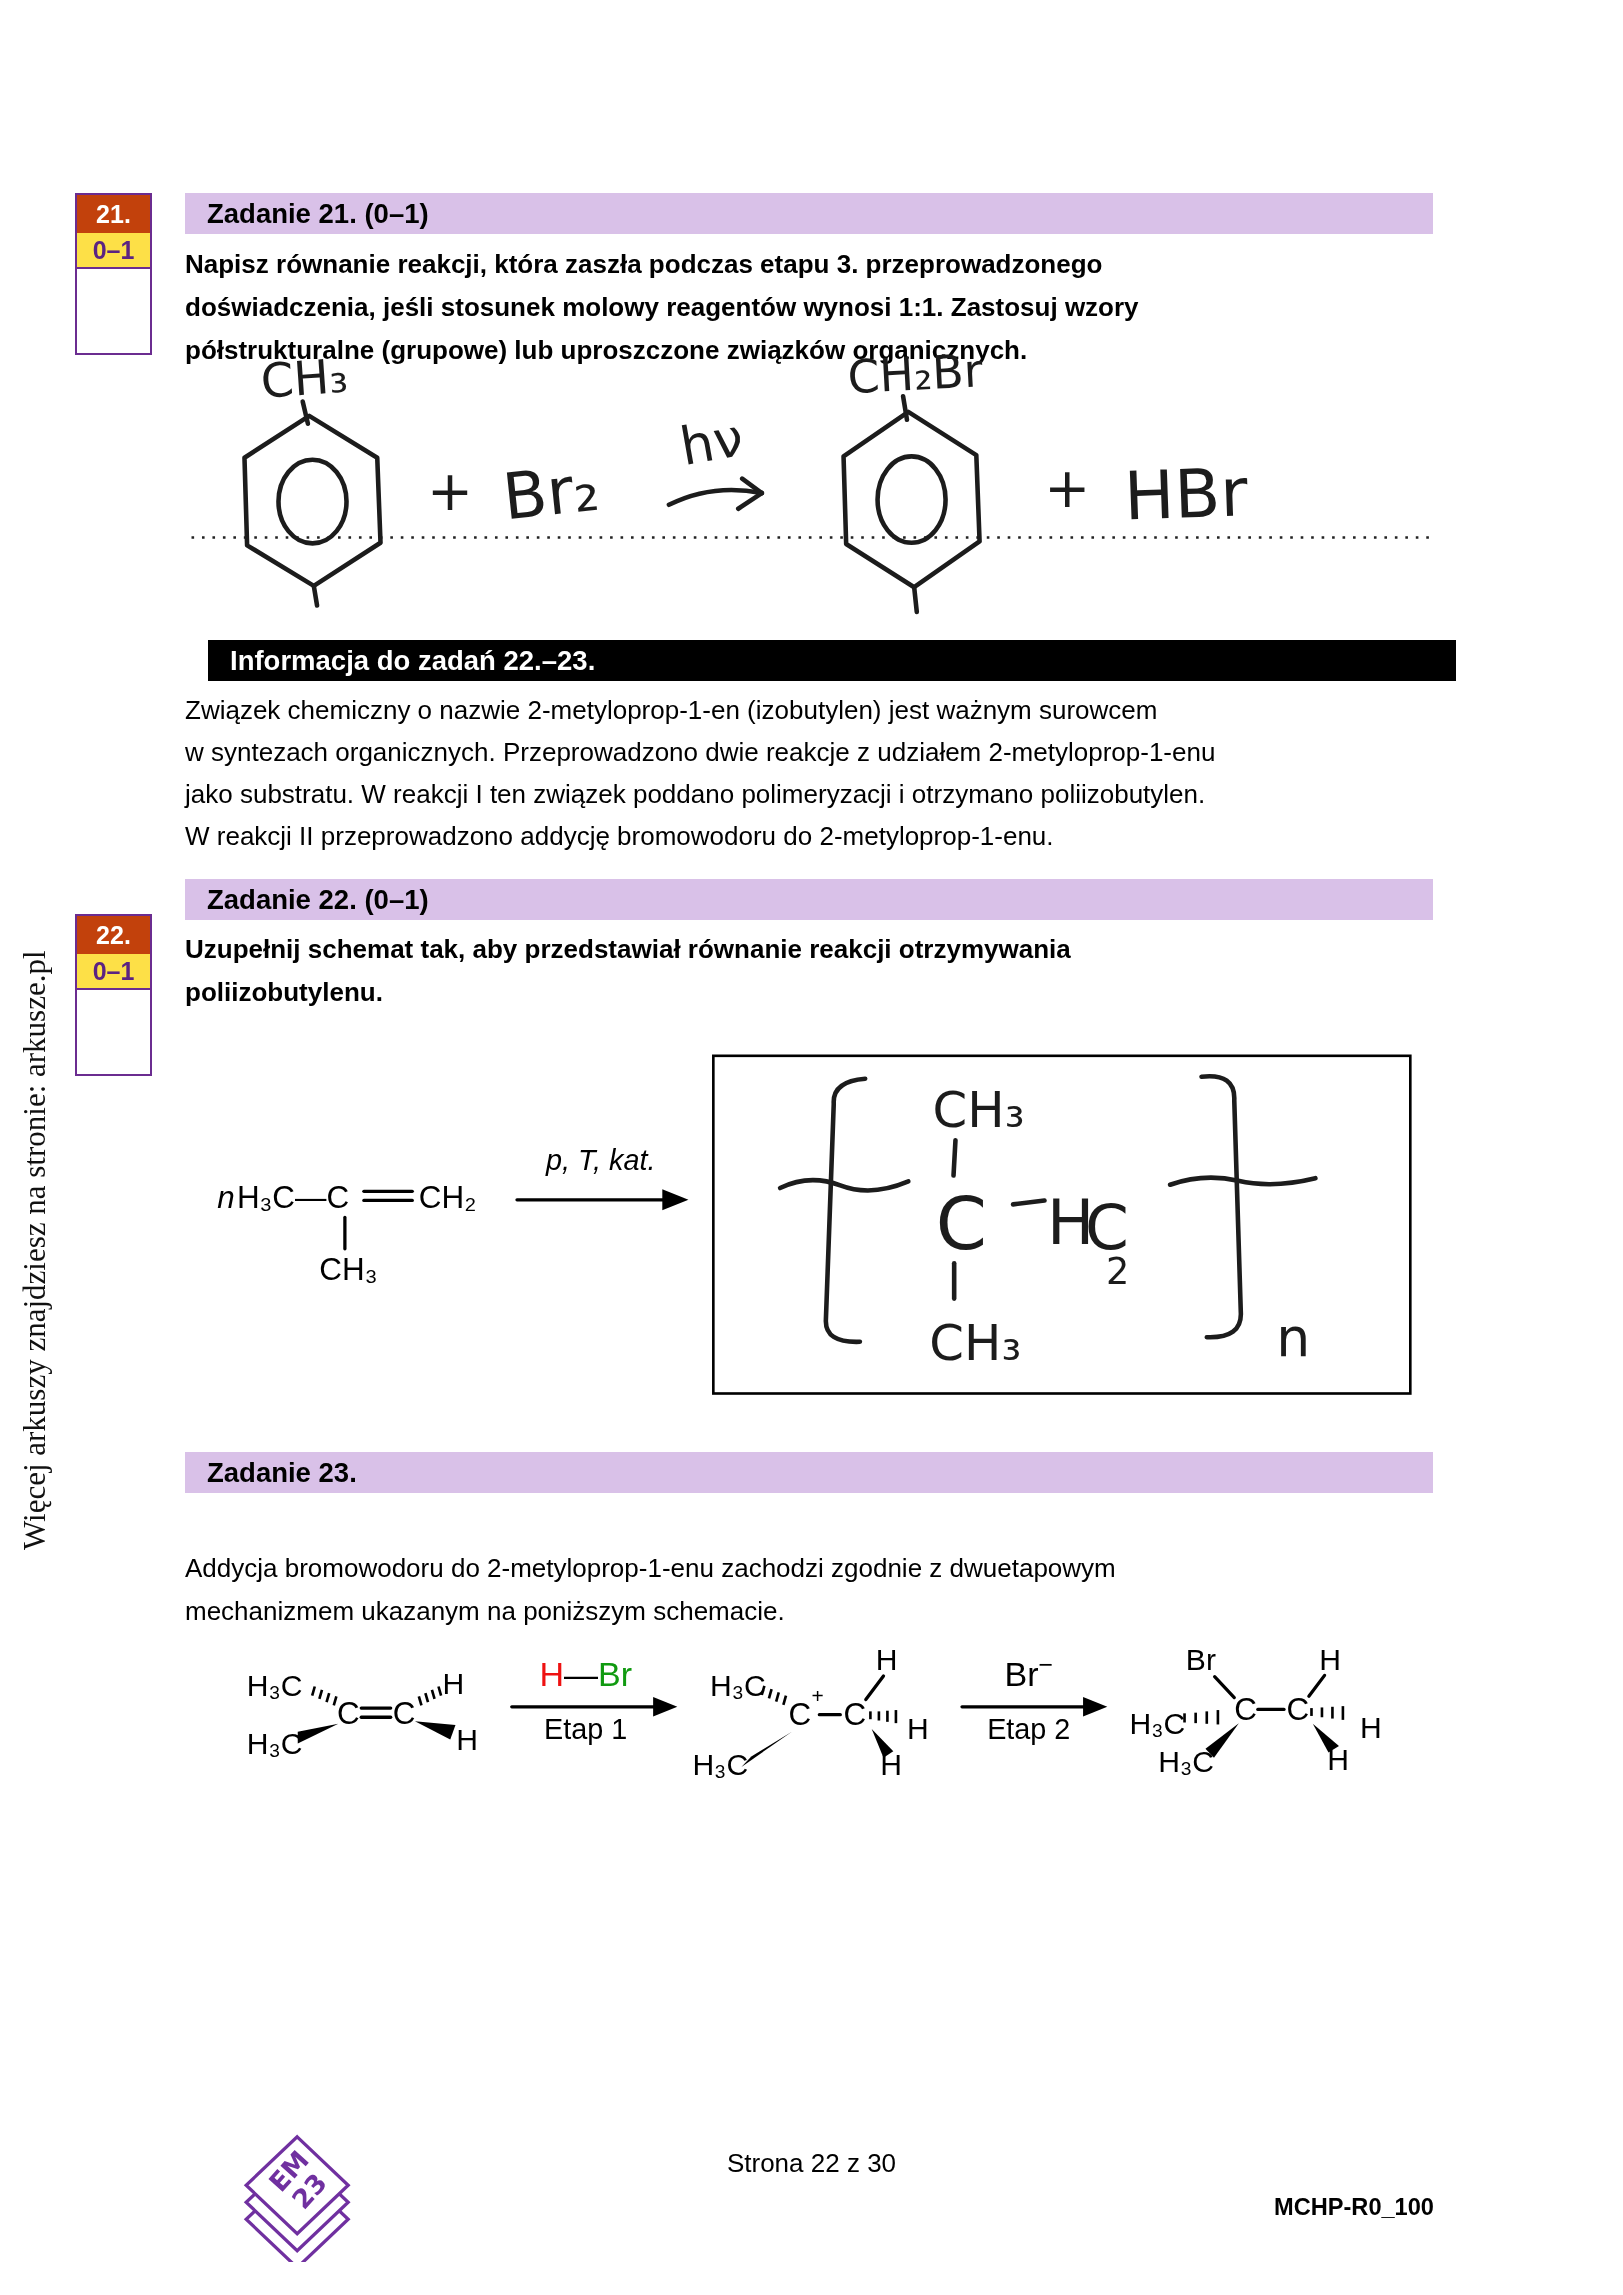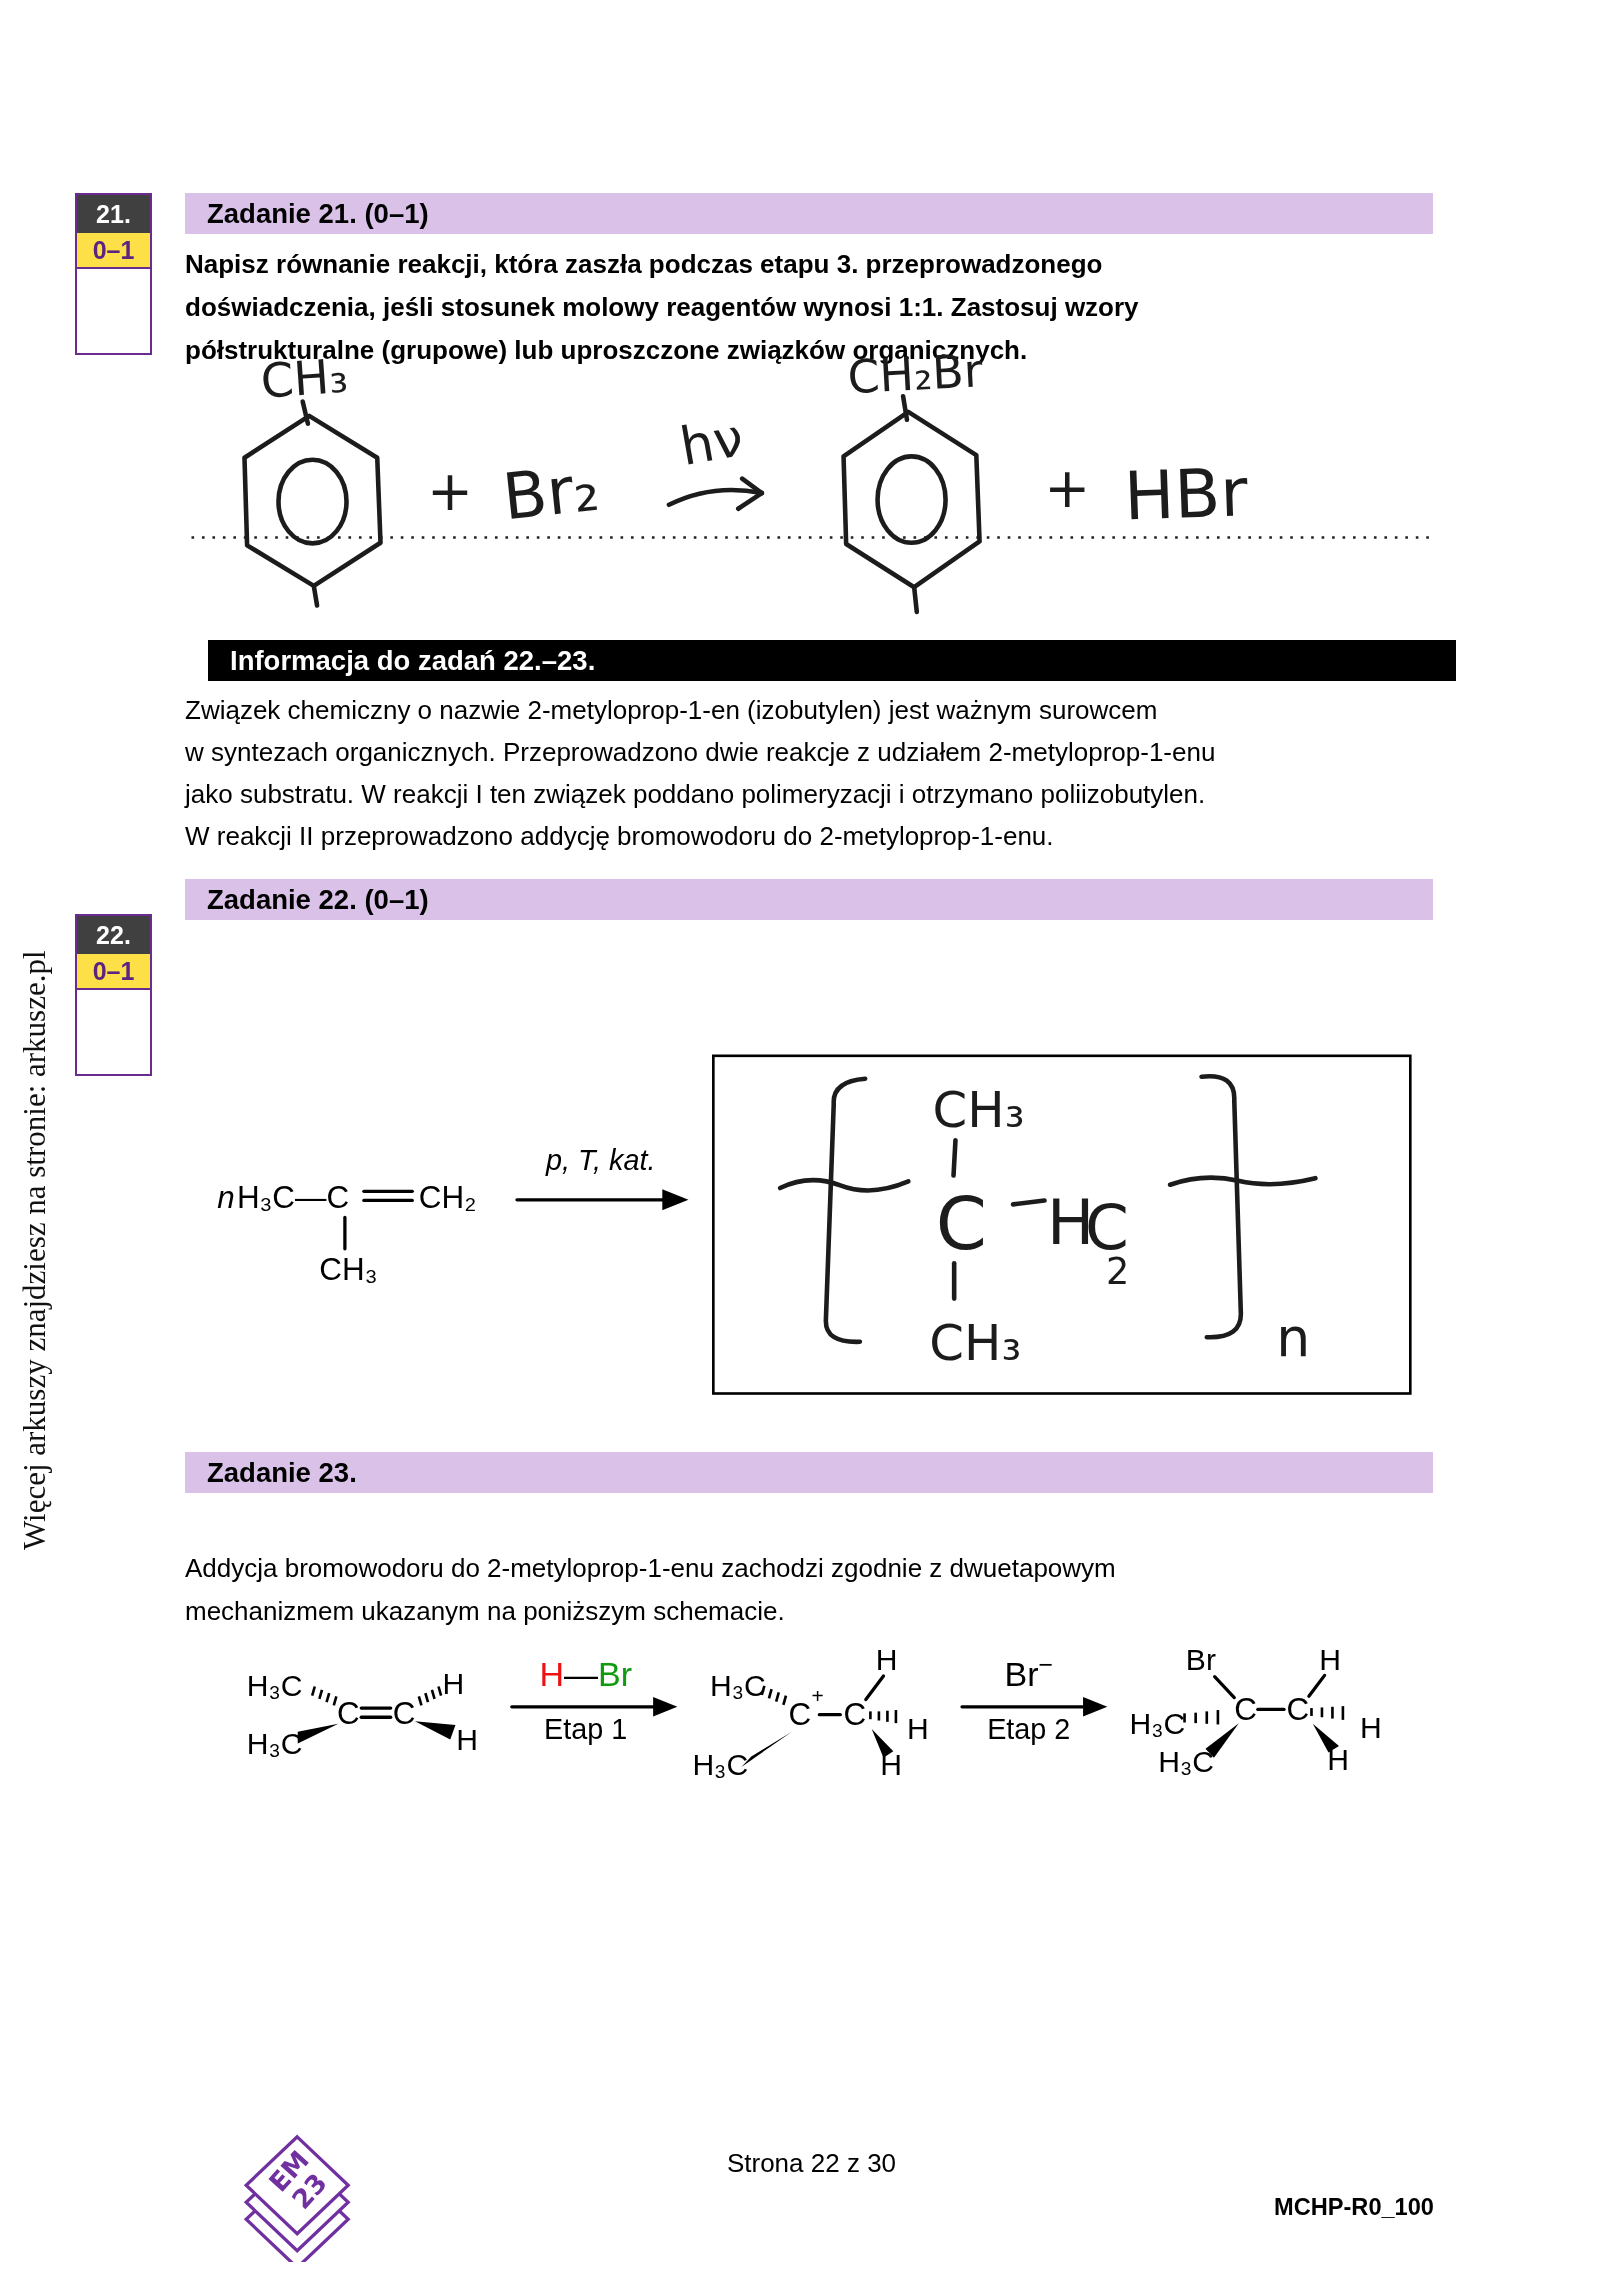--- a/index.html
+++ b/index.html
@@ -3,21 +3,21 @@
 <meta charset="utf-8">
 <style>
   html,body{margin:0;padding:0;background:#e9e9e9;}
   .page{position:relative;width:1623px;height:2295px;background:#ffffff;
         font-family:"Liberation Sans",sans-serif;color:#000;overflow:hidden;}
   .abs{position:absolute;}
   .sidebar{position:absolute;left:17px;top:1550px;transform:rotate(-90deg);transform-origin:0 0;
            font-family:"Liberation Serif",serif;font-size:31px;white-space:nowrap;color:#111;}
   
   .numbox{position:absolute;left:75px;width:77px;border:2.6px solid #6b2c90;box-sizing:border-box;background:#fff;}
-  .numbox .num{height:38px;background:#404040;color:#fff;font-weight:bold;font-size:25px;
+  .numbox .num{height:38px;background:#c2410c;color:#fff;font-weight:bold;font-size:25px;
                display:flex;align-items:center;justify-content:center;}
   .numbox .score{height:34px;background:#fde047;color:#5b2382;font-weight:bold;font-size:25px;
                display:flex;align-items:center;justify-content:center;border-bottom:2.6px solid #6b2c90;}
   .numbox .blank{height:84px;background:#fff;}
   
   .bar{position:absolute;left:185px;width:1248px;height:41px;display:flex;align-items:center;
        padding-left:22px;box-sizing:border-box;font-weight:bold;font-size:27.5px;}
   .bar.lavender{background:#d9c1e8;color:#000;}
   .bar.black{background:#000;color:#ffffff;margin-left:23px;}
   
@@ -92,20 +92,22 @@
 W reakcji II przeprowadzono addycję bromowodoru do 2-metyloprop-1-enu.</div>
 
   <div class="numbox" style="top:914px">
     <div class="num">22.</div>
     <div class="score">0–1</div>
     <div class="blank"></div>
   </div>
   <div class="bar lavender" style="top:879px">
     <span>Zadanie 22. (0–1)</span>
   </div>
+  <div class="para bold pre" style="top:928px">Uzupełnij schemat tak, aby przedstawiał równanie reakcji otrzymywania
+poliizobutylenu.</div>
 
   <svg class="abs" style="left:0;top:1034px" width="1623" height="380" viewBox="0 1580 2480 580">
 
     <text class="print" x="332" y="1845" font-size="48" font-style="italic">n</text>
     <text class="print" x="362" y="1845" font-size="48">H₃C—C</text>
     <line class="bond" x1="556" y1="1820" x2="630" y2="1820"></line>
     <line class="bond" x1="556" y1="1834" x2="630" y2="1834"></line>
     <text class="print" x="640" y="1845" font-size="48">CH₂</text>
     <line class="bond" x1="527" y1="1860" x2="527" y2="1908"></line>
     <text class="print" x="488" y="1956" font-size="48">CH₃</text>

